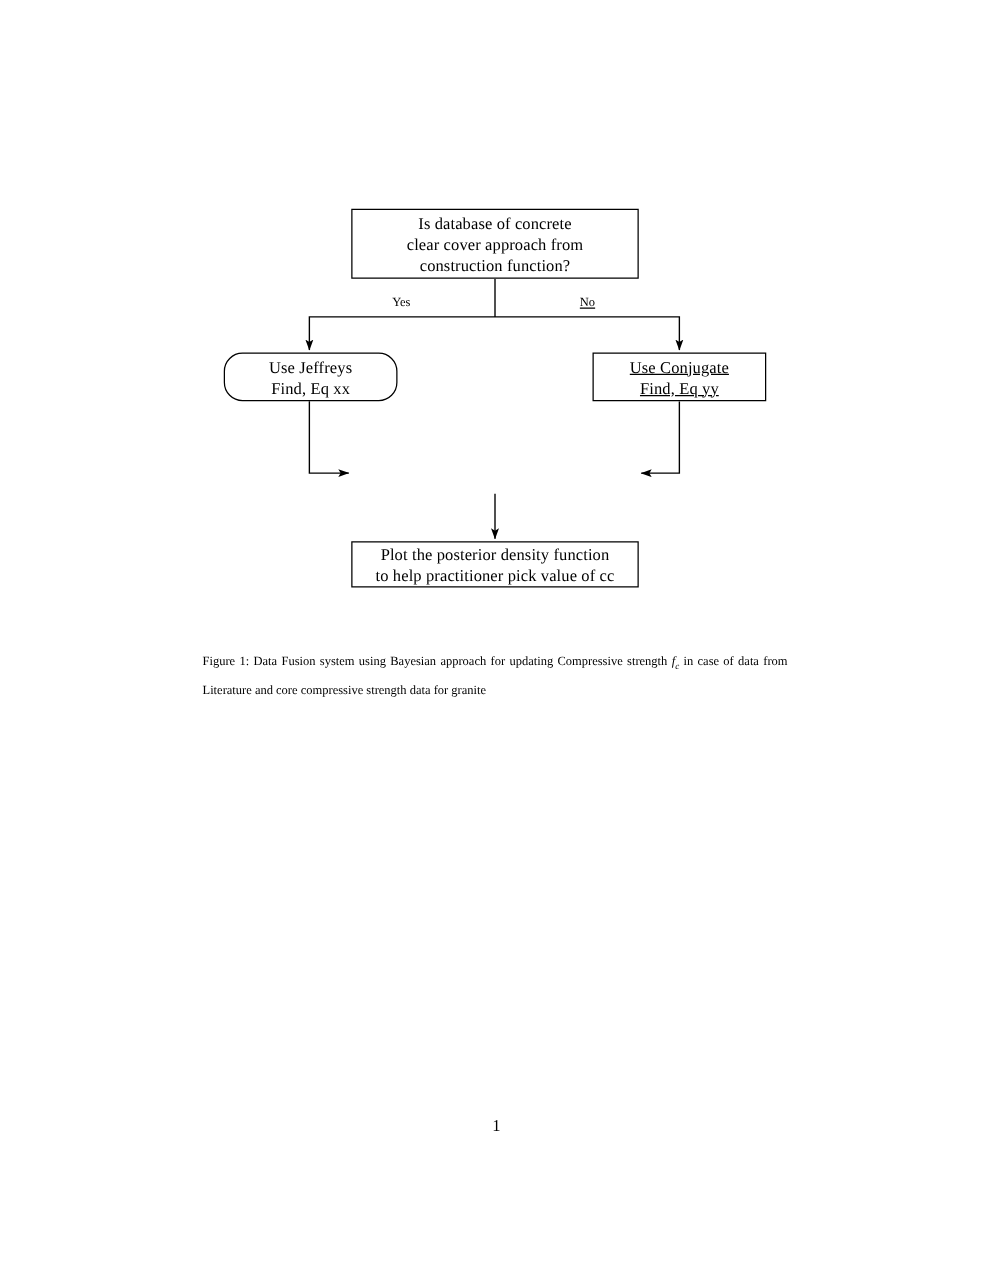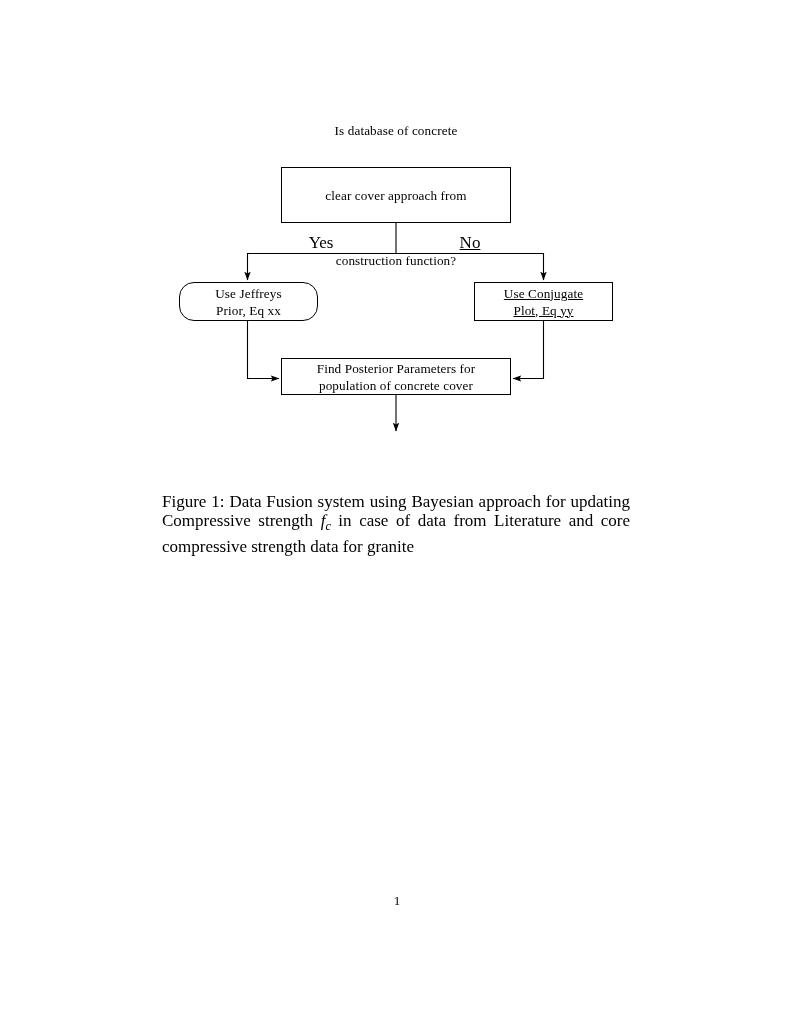--- a/index.html
+++ b/index.html
@@ -40,52 +40,52 @@
     text-align: center;
     font-size: 13.2px;
     line-height: 17px;
     letter-spacing: 0.1px;
   }
   .node .line {
     display: block;
     white-space: nowrap;
   }
 
-  #node-decision { left: 281px; top: 167px;  width: 230px; height: 56px; gap: 48px; }
+  #node-decision { left: 281px; top: 167px;  width: 230px; height: 56px; }
   #node-jeffreys { left: 179px; top: 282px;  width: 139px; height: 39px; border-radius: 15px; }
   #node-conjugate{ left: 474px; top: 282px;  width: 139px; height: 39px; text-decoration: underline; }
   #node-posterior{ left: 281px; top: 358px;  width: 230px; height: 37px; }
   #node-plot     { left: 281px; top: 433px;  width: 230px; height: 37px; }
 
   .edge-label {
     position: absolute;
-    font-size: 17px;
+    font-size: 10px;
     line-height: 15px;
     white-space: nowrap;
     text-align: center;
   }
   #label-yes { left: 296px; top: 235px; width: 50px; }
   #label-no  { left: 445px; top: 235px; width: 50px; text-decoration: underline; }
 
   svg.wires {
     position: absolute;
     left: 0;
     top: 0;
     width: 794px;
     height: 500px;
     overflow: visible;
   }
 
   
   #caption {
     position: absolute;
     left: 162px;
-    top: 492px;
+    top: 520px;
     width: 468px;
-    font-size: 17px;
+    font-size: 10px;
     line-height: 19.3px;
     text-align: justify;
     text-justify: inter-word;
   }
   #caption .mathvar {
     font-family: "Liberation Serif", "DejaVu Serif", serif;
     font-style: italic;
   }
   #caption .mathvar sub {
     font-size: 0.72em;
@@ -133,33 +133,33 @@
       <span class="line">Is database of concrete</span>
       <span class="line">clear cover approach from</span>
       <span class="line">construction function?</span>
     </div>
 
     <div class="edge-label" id="label-yes">Yes</div>
     <div class="edge-label" id="label-no">No</div>
 
     <div class="node" id="node-jeffreys">
       <span class="line">Use Jeffreys</span>
-      <span class="line">Prior, Eq xx</span>
+      <span class="line">Find, Eq xx</span>
     </div>
 
     <div class="node" id="node-conjugate">
       <span class="line">Use Conjugate</span>
-      <span class="line">Plot, Eq yy</span>
+      <span class="line">Find, Eq yy</span>
     </div>
 
-    <div class="node" id="node-posterior">
-      <span class="line">Find Posterior Parameters for</span>
-      <span class="line">population of concrete cover</span>
+
+    <div class="node" id="node-plot">
+      <span class="line">Plot the posterior density function</span>
+      <span class="line">to help practitioner pick value of cc</span>
     </div>
-
 
   </div>
 
   <div id="caption"><span>Figure 1:</span><span>&nbsp;</span><span>Data Fusion system using Bayesian approach for updating Compressive strength</span><span>&nbsp;</span><span class="mathvar"><span>f</span><sub>c</sub></span><span>&nbsp;</span><span>in case of data from Literature and core compressive strength data for granite</span></div>
 
   <div id="page-number">1</div>
 
 </div>
 
 </body></html>

